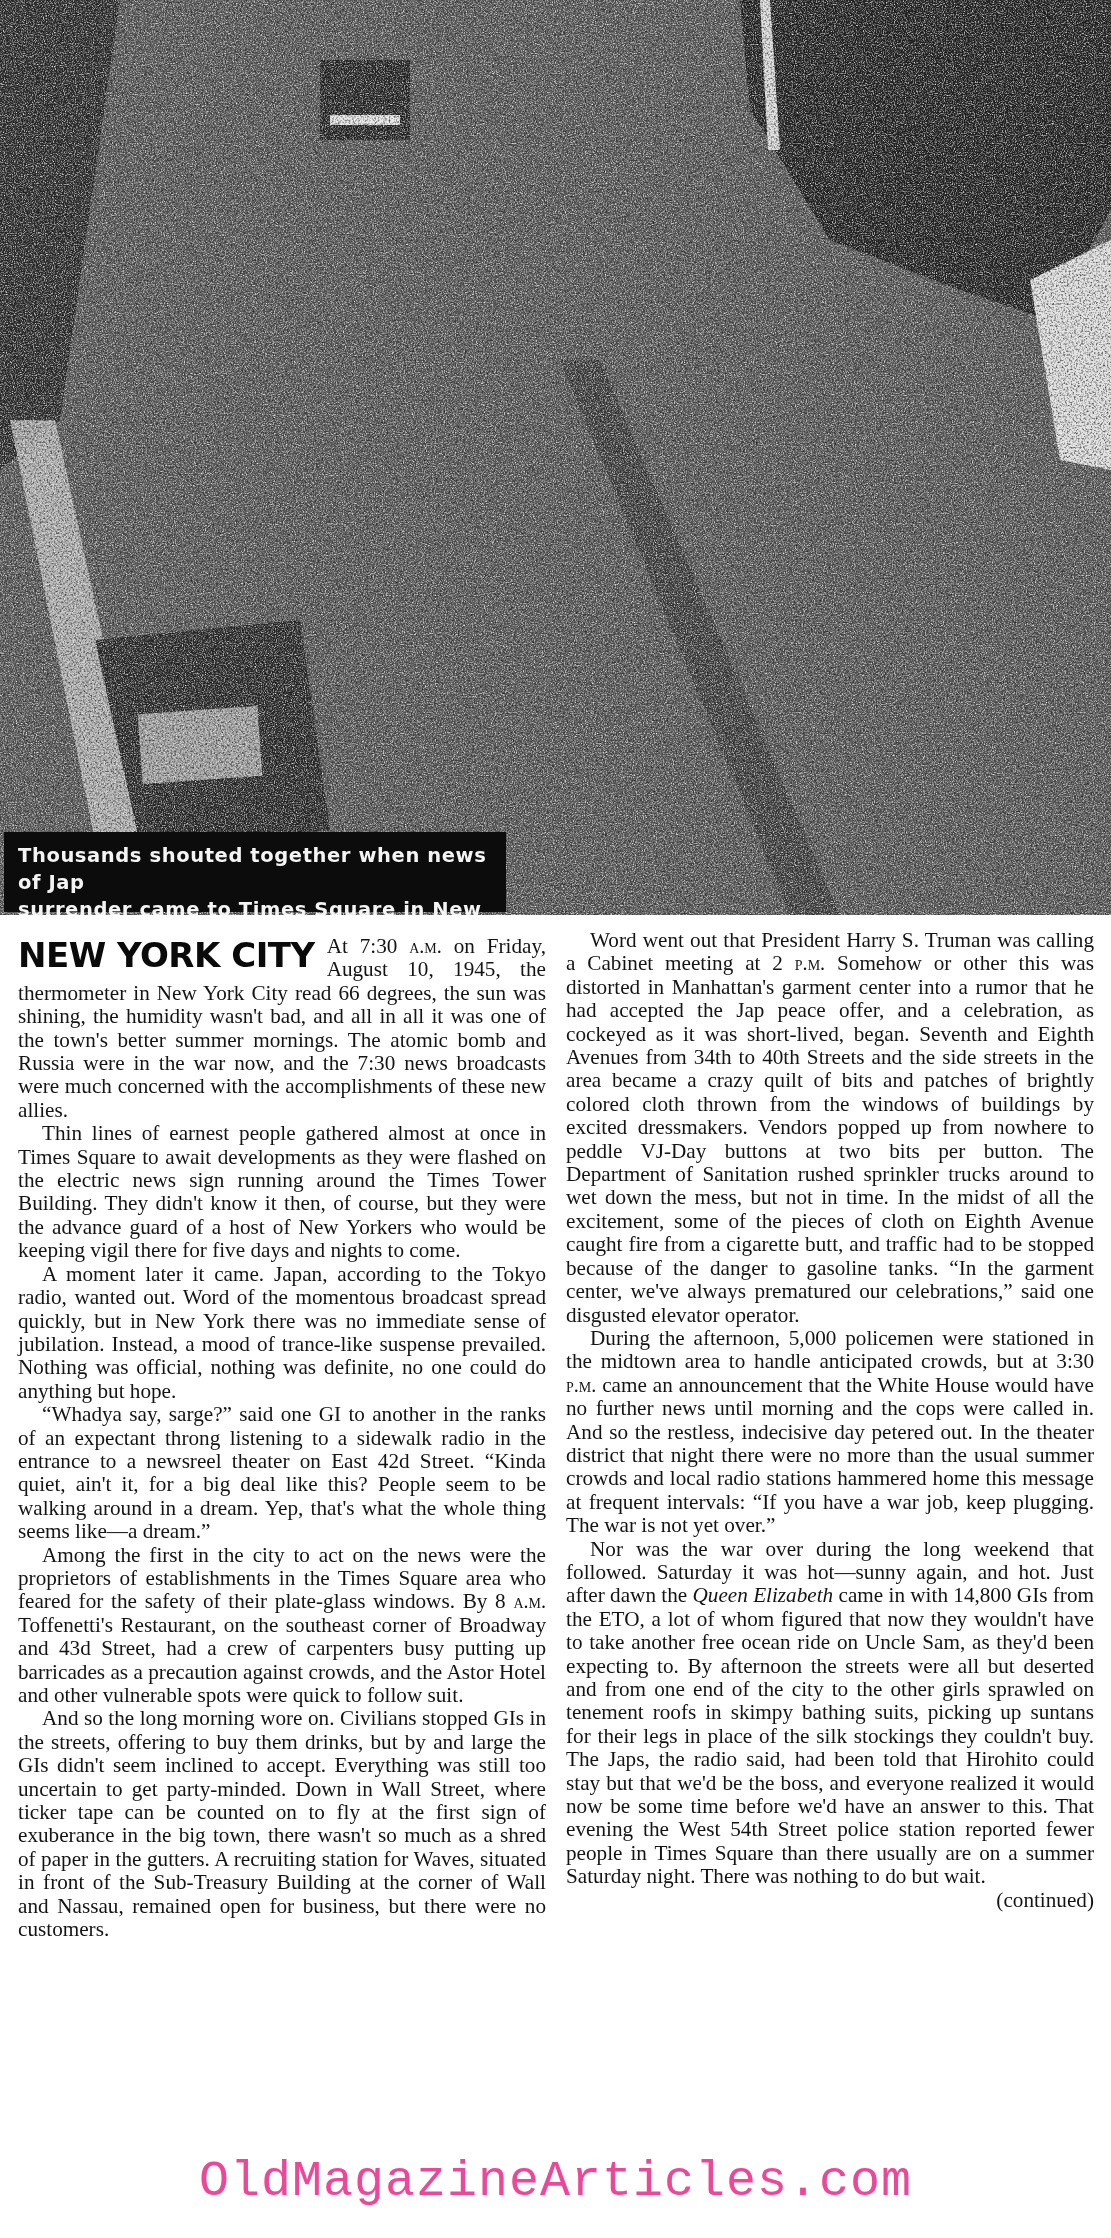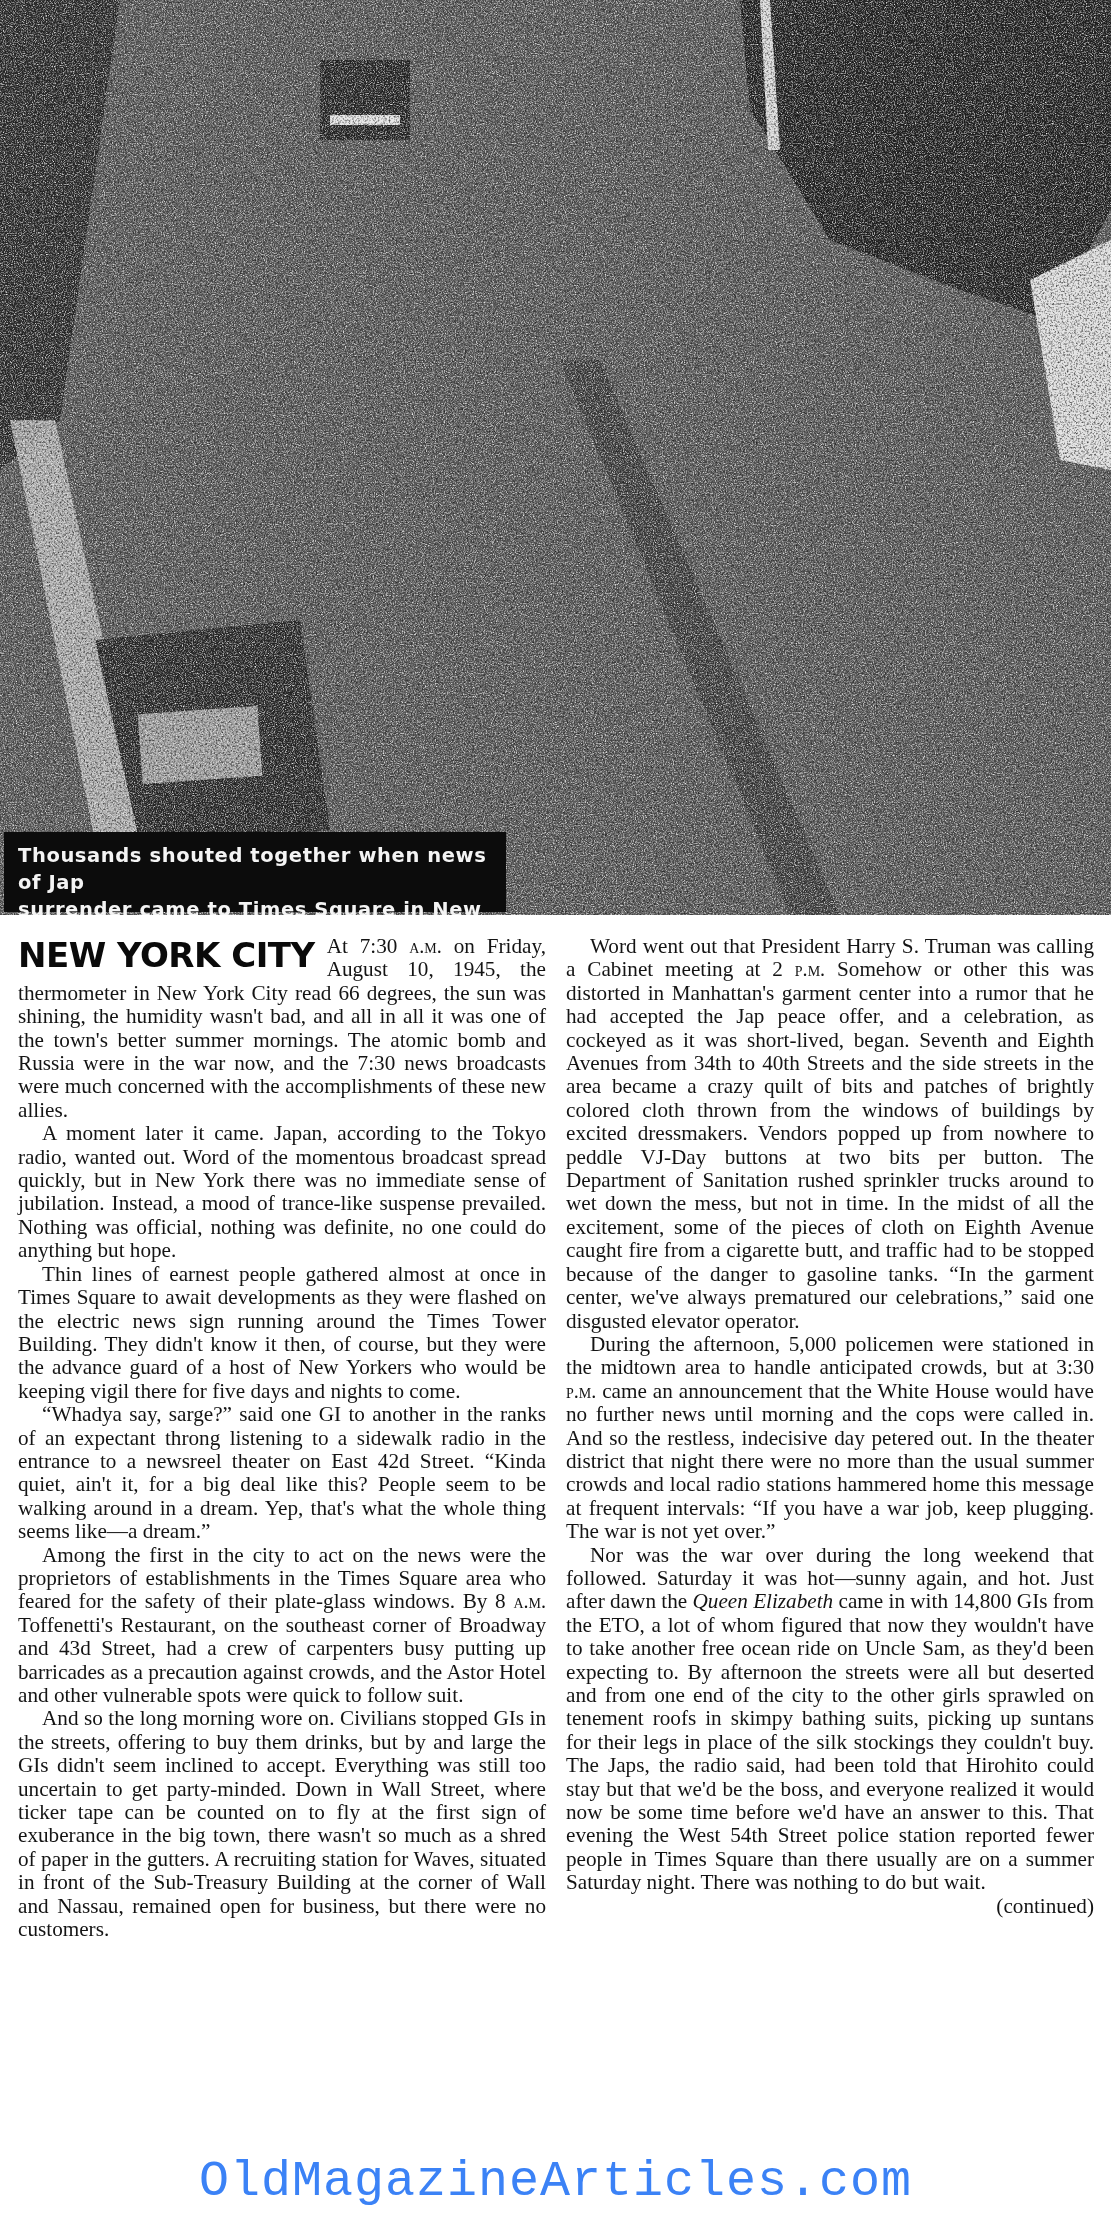--- a/index.html
+++ b/index.html
@@ -15,35 +15,35 @@
   .caption { position: absolute; left: 14px; top: 10px; width: 480px;
              font-family: "DejaVu Sans", sans-serif; font-weight: bold; color: #f4f4f4;
              font-size: 19.5px; line-height: 27px; letter-spacing: 0.6px; }
 
   
   .article { position: absolute; left: 0; top: 915px; width: 1111px; height: 1240px; background: #fff; }
   .col { position: absolute; top: 20px; width: 528px;
          font-family: "Liberation Serif", serif; font-size: 21.2px; line-height: 23.4px;
          text-align: justify; color: #141414; }
   .col-left { left: 18px; }
-  .col-right { left: 566px; width: 528px; top: 20px; }
+  .col-right { left: 566px; width: 528px; top: 14px; }
   .col p { margin: 0; text-indent: 24px; }
   .col p.first { text-indent: 0; }
   .headline { float: left; font-family: "DejaVu Sans", sans-serif; font-weight: bold;
               font-size: 34px; line-height: 44px; margin: -2px 12px 0 0; letter-spacing: -0.5px;
               color: #0a0a0a; }
   .lead-bold { font-weight: normal; }
   .sc { font-variant: small-caps; font-size: 0.95em; }
   .ital { font-style: italic; margin-top: 13px; }
   .continued { float: right; }
 
   
   .watermark { position: absolute; left: 0; top: 2152px; width: 1111px; text-align: center;
                font-family: "Liberation Mono", monospace; font-size: 50px; line-height: 60px;
-               color: #3b82f6; letter-spacing: 1px; }
+               color: #ec4899; letter-spacing: 1px; }
 </style>
 </head>
 <body>
 
 <div class="photo">
   <svg viewBox="0 0 1111 915" preserveAspectRatio="none">
     <defs>
       <filter id="grain" x="0" y="0" width="100%" height="100%">
         <feTurbulence type="fractalNoise" baseFrequency="0.9" numOctaves="2" seed="7" result="n"></feTurbulence>
         <feColorMatrix type="matrix" values="0 0 0 0 0  0 0 0 0 0  0 0 0 0 0  0 0 0 2.2 -0.95" in="n" result="mask"></feColorMatrix>
@@ -86,22 +86,22 @@
     </div>
   </div>
 </div>
 
 <div class="article">
 
   <div class="col col-left">
     <p class="first">
       <span class="headline">NEW YORK CITY</span><span>At 7:30 </span><span class="sc">a.m.</span><span> on Friday, August 10, </span><span class="lead-bold">1945</span><span>, the thermometer in New York City read </span><span class="lead-bold">66</span><span> degrees, the sun was shining, the humidity wasn't bad, and all in all it was one of the town's better summer mornings. The atomic bomb and Russia were in the war now, and the 7:30 news broadcasts were much concerned with the accomplishments of these new allies.</span>
     </p>
+    <p>Thin lines of earnest people gathered almost at once in Times Square to await developments as they were flashed on the electric news sign running around the Times Tower Building. They didn't know it then, of course, but they were the advance guard of a host of New Yorkers who would be keeping vigil there for five days and nights to come.</p>
     <p>A moment later it came. Japan, according to the Tokyo radio, wanted out. Word of the momentous broadcast spread quickly, but in New York there was no immediate sense of jubilation. Instead, a mood of trance-like suspense prevailed. Nothing was official, nothing was definite, no one could do anything but hope.</p>
-    <p>Thin lines of earnest people gathered almost at once in Times Square to await developments as they were flashed on the electric news sign running around the Times Tower Building. They didn't know it then, of course, but they were the advance guard of a host of New Yorkers who would be keeping vigil there for five days and nights to come.</p>
     <p>“Whadya say, sarge?” said one GI to another in the ranks of an expectant throng listening to a sidewalk radio in the entrance to a newsreel theater on East 42d Street. “Kinda quiet, ain't it, for a big deal like this? People seem to be walking around in a dream. Yep, that's what the whole thing seems like—a dream.”</p>
     <p><span>Among the first in the city to act on the news were the proprietors of establishments in the Times Square area who feared for the safety of their plate-glass windows. By 8 </span><span class="sc">a.m.</span><span> Toffenetti's Restaurant, on the southeast corner of Broadway and 43d Street, had a crew of carpenters busy putting up barricades as a precaution against crowds, and the Astor Hotel and other vulnerable spots were quick to follow suit.</span></p>
     <p>And so the long morning wore on. Civilians stopped GIs in the streets, offering to buy them drinks, but by and large the GIs didn't seem inclined to accept. Everything was still too uncertain to get party-minded. Down in Wall Street, where ticker tape can be counted on to fly at the first sign of exuberance in the big town, there wasn't so much as a shred of paper in the gutters. A recruiting station for Waves, situated in front of the Sub-Treasury Building at the corner of Wall and Nassau, remained open for business, but there were no customers.</p>
   </div>
 
   <div class="col col-right">
     <p><span>Word went out that President Harry S. Truman was calling a Cabinet meeting at 2 </span><span class="sc">p.m.</span><span> Somehow or other this was distorted in Manhattan's garment center into a rumor that he had accepted the Jap peace offer, and a celebration, as cockeyed as it was short-lived, began. Seventh and Eighth Avenues from 34th to 40th Streets and the side streets in the area became a crazy quilt of bits and patches of brightly colored cloth thrown from the windows of buildings by excited dressmakers. Vendors popped up from nowhere to peddle VJ-Day buttons at two bits per button. The Department of Sanitation rushed sprinkler trucks around to wet down the mess, but not in time. In the midst of all the excitement, some of the pieces of cloth on Eighth Avenue caught fire from a cigarette butt, and traffic had to be stopped because of the danger to gasoline tanks. “In the garment center, we've always prematured our celebrations,” said one disgusted elevator operator.</span></p>
     <p><span>During the afternoon, 5,000 policemen were stationed in the midtown area to handle anticipated crowds, but at 3:30 </span><span class="sc">p.m.</span><span> came an announcement that the White House would have no further news until morning and the cops were called in. And so the restless, indecisive day petered out. In the theater district that night there were no more than the usual summer crowds and local radio stations hammered home this message at frequent intervals: “If you have a war job, keep plugging. The war is not yet over.”</span></p>
     <p><span>Nor was the war over during the long weekend that followed. Saturday it was hot—sunny again, and hot. Just after dawn the </span><span class="ital">Queen Elizabeth</span><span> came in with 14,800 GIs from the ETO, a lot of whom figured that now they wouldn't have to take another free ocean ride on Uncle Sam, as they'd been expecting to. By afternoon the streets were all but deserted and from one end of the city to the other girls sprawled on tenement roofs in skimpy bathing suits, picking up suntans for their legs in place of the silk stockings they couldn't buy. The Japs, the radio said, had been told that Hirohito could stay but that we'd be the boss, and everyone realized it would now be some time before we'd have an answer to this. That evening the West 54th Street police station reported fewer people in Times Square than there usually are on a summer Saturday night. There was nothing to do but wait.</span> <span class="continued">(continued)</span></p>
   </div>

